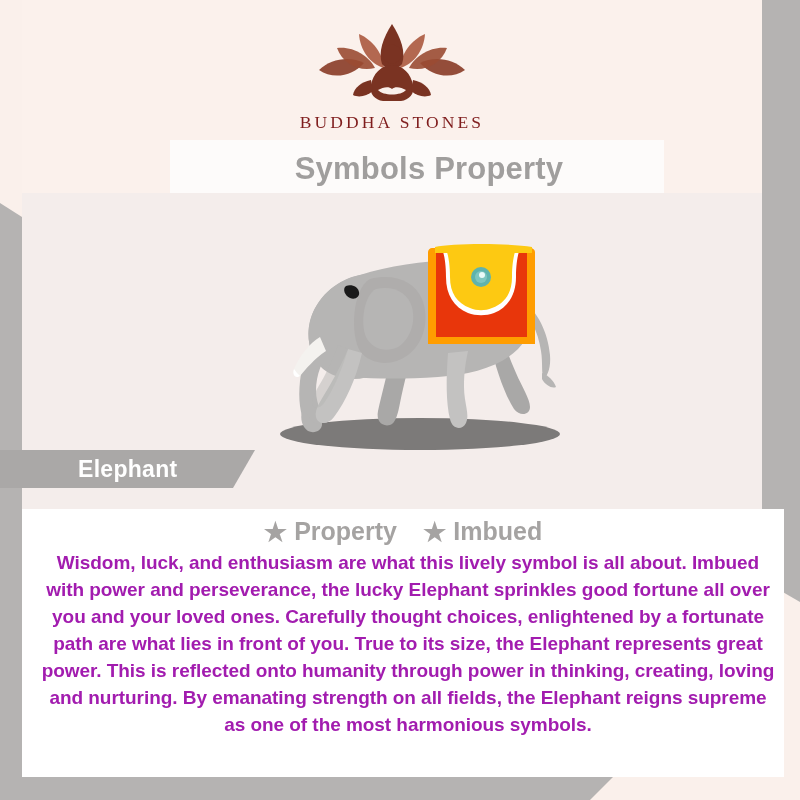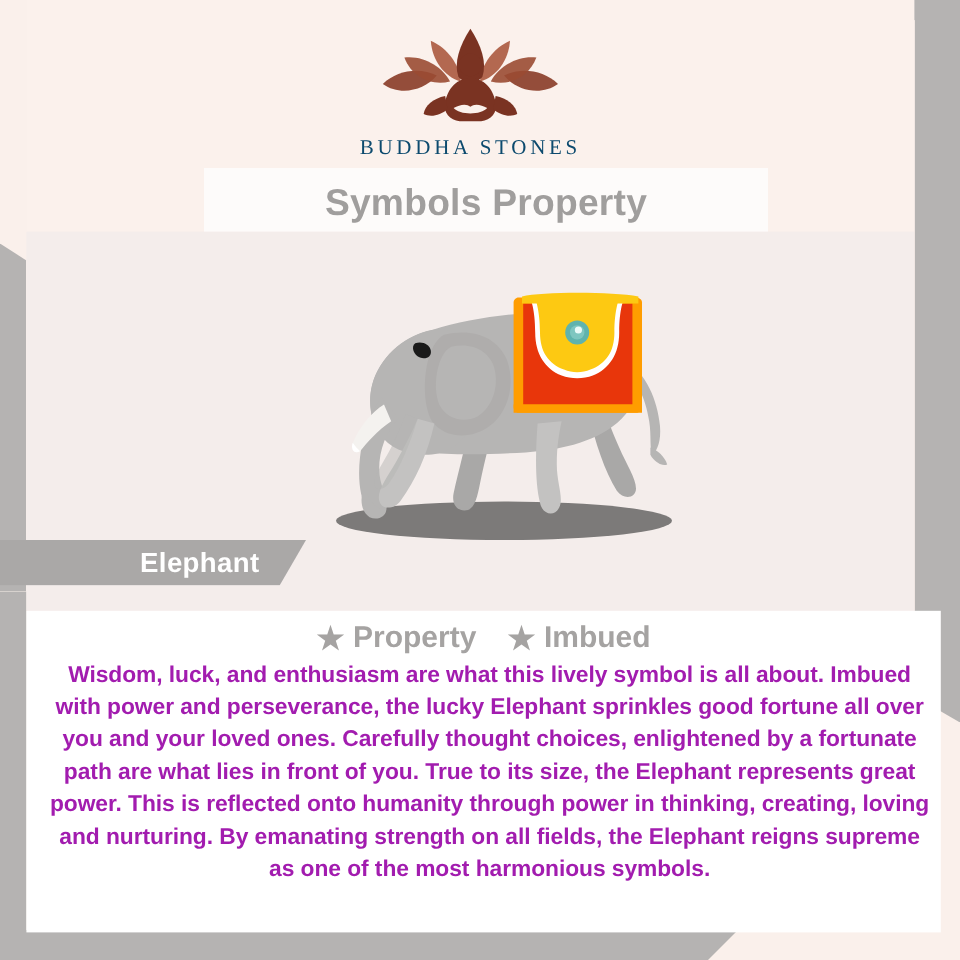--- a/index.html
+++ b/index.html
@@ -67,33 +67,34 @@
     display: flex;
     flex-direction: column;
     align-items: center;
   }
   .logo-mark { width: 170px; height: 92px; display:block; }
   .logo-word {
     margin-top: 2px;
     font-family: "Liberation Serif", serif;
     font-size: 17.5px;
     letter-spacing: 3.1px;
-    color: #0c4a6e;
+    color: #7f1d1d;
     font-weight: 400;
   }
 
   
   .title-band {
     position: absolute;
     top: 140px; left: 170px;
     width: 470px; height: 57px;
     background: #fdfbfa;
     display: flex;
     align-items: center;
     justify-content: center;
+    padding-left: 24px;
   }
   .title-text {
     font-size: 31px;
     font-weight: bold;
     color: #a09e9d;
     letter-spacing: 0.2px;
   }
 
   
   .illus-panel {
@@ -110,21 +111,20 @@
 
   
   .ribbon {
     position: absolute;
     top: 450px; left: 0;
     width: 255px; height: 38px;
     background: #aaa8a7;
     clip-path: polygon(0 0, 100% 0, calc(100% - 22px) 100%, 0 100%);
     display: flex;
     align-items: center;
-    justify-content: center;
   }
   .ribbon-text {
     margin-left: 78px;
     color: #ffffff;
     font-size: 23px;
     font-weight: bold;
     letter-spacing: 0.3px;
   }
 
   

